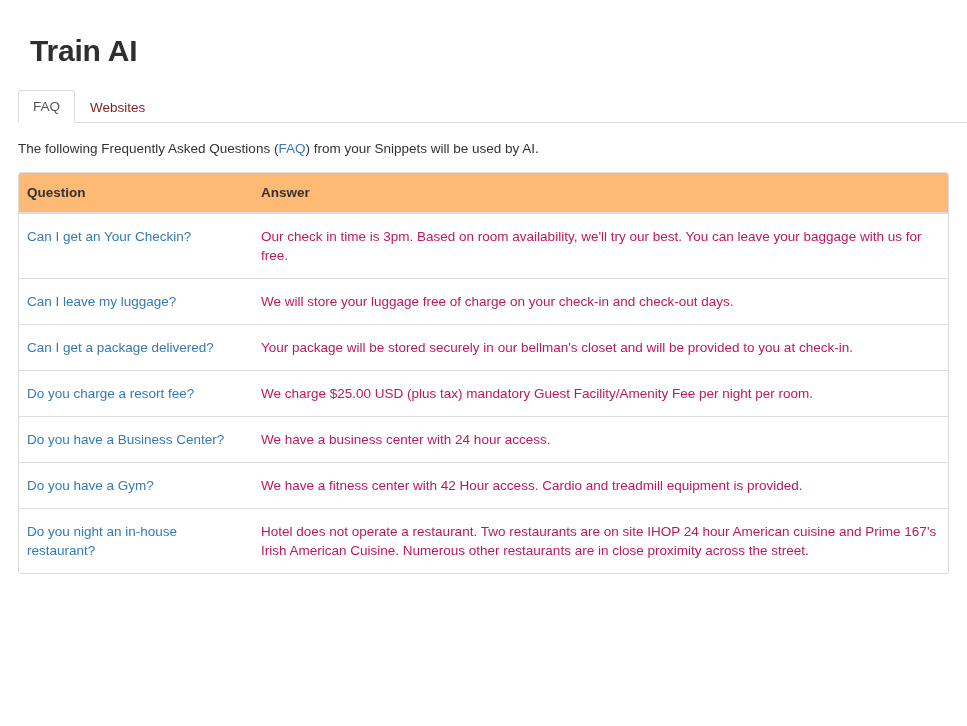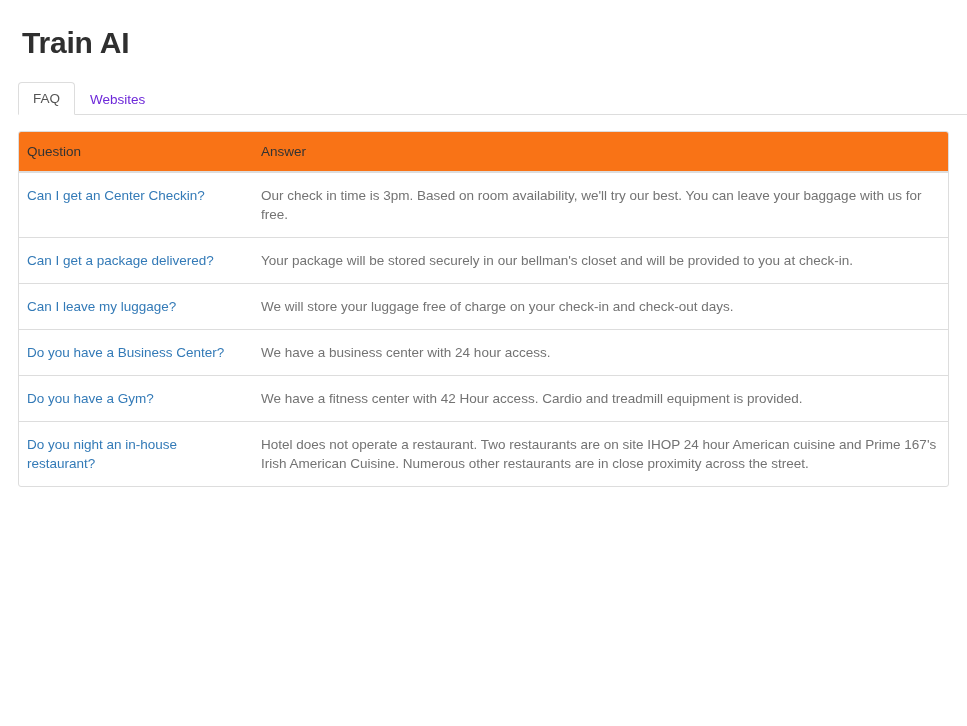--- a/index.html
+++ b/index.html
@@ -14,21 +14,21 @@
     height: 726px;
     position: relative;
     overflow: hidden;
     background: #ffffff;
     box-sizing: border-box;
   }
   .page-title {
     font-size: 30px;
     font-weight: bold;
     color: #2f2f2f;
-    margin: 4px;
+    margin: 12px;
     padding: 22px 0 0 18px;
     letter-spacing: -0.2px;
   }
   .tabs {
     margin: 22px 0 0 18px;
     border-bottom: 1px solid #dddddd;
     height: 32px;
     display: flex;
     align-items: flex-end;
     padding-right: 18px;
@@ -36,21 +36,21 @@
   .tab {
     font-size: 13.5px;
     padding: 8px 14px 7px 14px;
     line-height: 16px;
     cursor: pointer;
     border: 1px solid transparent;
     border-bottom: none;
     border-radius: 4px 4px 0 0;
     position: relative;
     top: 1px;
-    color: #6d28d9;
+    color: #7f1d1d;
   }
   .tab.active {
     background: #ffffff;
     border-color: #dddddd;
     border-bottom: 1px solid #ffffff;
     color: #555555;
     cursor: default;
   }
   .intro {
     font-size: 13.5px;
@@ -68,79 +68,86 @@
     overflow: hidden;
   }
   table.faq {
     border-collapse: collapse;
     width: 100%;
     table-layout: fixed;
   }
   table.faq th {
     text-align: left;
     font-size: 13.5px;
-    font-weight: normal;
+    font-weight: bold;
     color: #333333;
     padding: 12px 10px 12px 8px;
     border-bottom: 2px solid #dddddd;
-    background: #f97316;
+    background: #fdba74;
   }
   table.faq td {
     font-size: 13.5px;
     padding: 13px 10px 13px 8px;
     border-top: 1px solid #dddddd;
     vertical-align: top;
     line-height: 19px;
   }
   table.faq tr:first-child td {
     border-top: none;
   }
   .col-q { width: 216px; }
   .q-link {
     color: #337ab7;
     text-decoration: none;
     cursor: pointer;
   }
   .a-text {
-    color: #737373;
+    color: #be185d;
   }
 </style>
 </head>
 <body>
 
 <div class="page">
 
   <h1 class="page-title">Train AI</h1>
 
   <div class="tabs">
     <div class="tab active">FAQ</div>
     <div class="tab">Websites</div>
   </div>
 
+  <p class="intro">
+    <span>The following Frequently Asked Questions (</span><a class="q-link" href="#">FAQ</a><span>) from your Snippets will be used by AI.</span>
+  </p>
 
   <div class="table-wrap">
     <table class="faq">
       <thead>
         <tr>
           <th class="col-q">Question</th>
           <th>Answer</th>
         </tr>
       </thead>
       <tbody>
         <tr>
-          <td class="col-q"><a class="q-link" href="#">Can I get an Center Checkin?</a></td>
+          <td class="col-q"><a class="q-link" href="#">Can I get an Your Checkin?</a></td>
           <td class="a-text">Our check in time is 3pm. Based on room availability, we'll try our best. You can leave your baggage with us for free.</td>
+        </tr>
+        <tr>
+          <td class="col-q"><a class="q-link" href="#">Can I leave my luggage?</a></td>
+          <td class="a-text">We will store your luggage free of charge on your check-in and check-out days.</td>
         </tr>
         <tr>
           <td class="col-q"><a class="q-link" href="#">Can I get a package delivered?</a></td>
           <td class="a-text">Your package will be stored securely in our bellman's closet and will be provided to you at check-in.</td>
         </tr>
         <tr>
-          <td class="col-q"><a class="q-link" href="#">Can I leave my luggage?</a></td>
-          <td class="a-text">We will store your luggage free of charge on your check-in and check-out days.</td>
+          <td class="col-q"><a class="q-link" href="#">Do you charge a resort fee?</a></td>
+          <td class="a-text">We charge $25.00 USD (plus tax) mandatory Guest Facility/Amenity Fee per night per room.</td>
         </tr>
         <tr>
           <td class="col-q"><a class="q-link" href="#">Do you have a Business Center?</a></td>
           <td class="a-text">We have a business center with 24 hour access.</td>
         </tr>
         <tr>
           <td class="col-q"><a class="q-link" href="#">Do you have a Gym?</a></td>
           <td class="a-text">We have a fitness center with 42 Hour access. Cardio and treadmill equipment is provided.</td>
         </tr>
         <tr>

